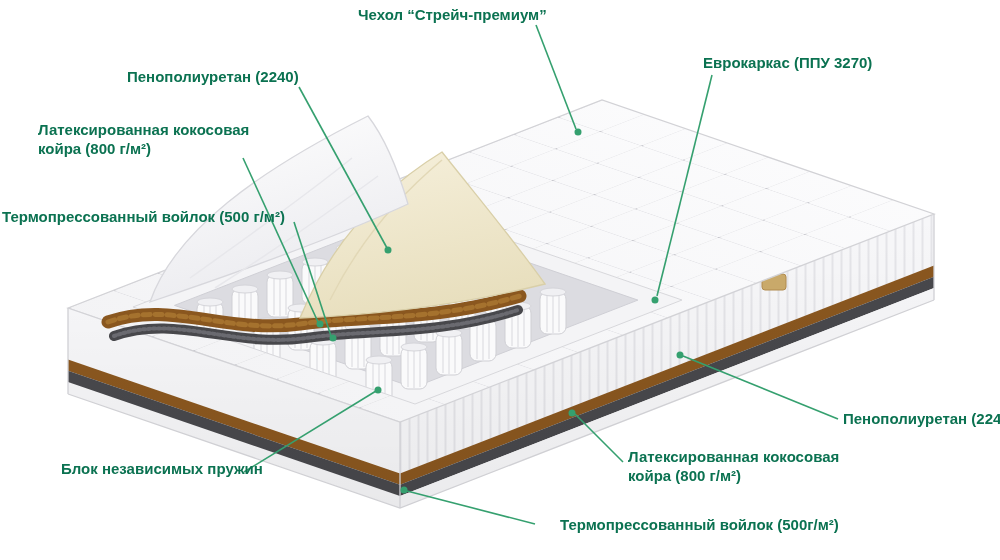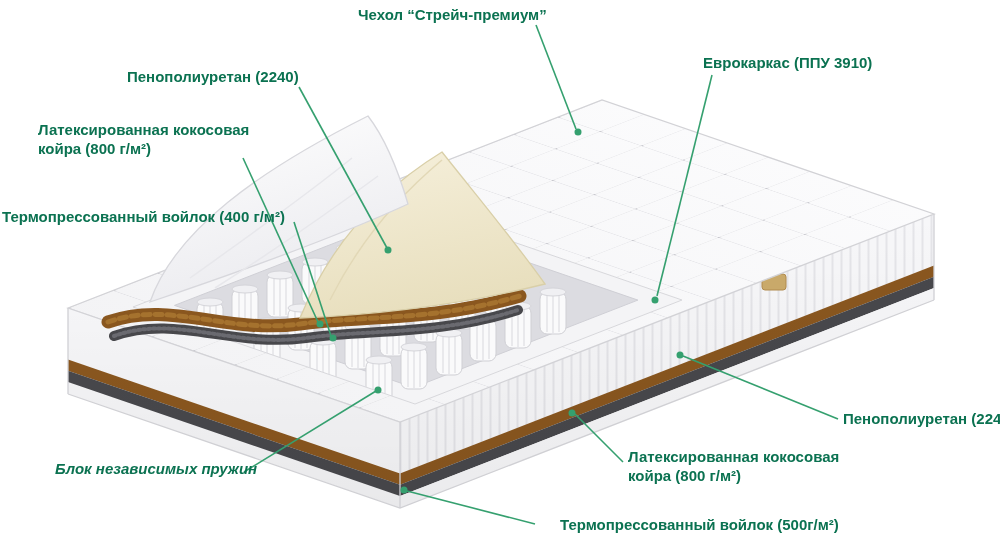--- a/index.html
+++ b/index.html
@@ -150,25 +150,25 @@
 
   <div class="label" style="left:358px;top:6px;">Чехол “Стрейч-премиум”</div>
 
   <div class="label" style="left:127px;top:68px;">Пенополиуретан (2240)</div>
 
   <div class="label" style="left:38px;top:121px;">
     <span class="ln">Латексированная кокосовая</span>
     <span class="ln">койра (800 г/м²)</span>
   </div>
 
-  <div class="label" style="left:2px;top:208px;">Термопрессованный войлок (400 г/м²)</div>
+  <div class="label" style="left:2px;top:208px;">Термопрессованный войлок (500 г/м²)</div>
 
-  <div class="label" style="left:703px;top:54px;">Еврокаркас (ППУ 3910)</div>
+  <div class="label" style="left:703px;top:54px;">Еврокаркас (ППУ 3270)</div>
 
-  <div class="label" style="left:55px;top:460px;font-style:italic;">
+  <div class="label" style="left:61px;top:460px;">
     <span class="ln">Блок независимых пружин</span>
   </div>
 
   <div class="label" style="left:843px;top:410px;">Пенополиуретан (2240)</div>
 
   <div class="label" style="left:628px;top:448px;">
     <span class="ln">Латексированная кокосовая</span>
     <span class="ln">койра (800 г/м²)</span>
   </div>
 

